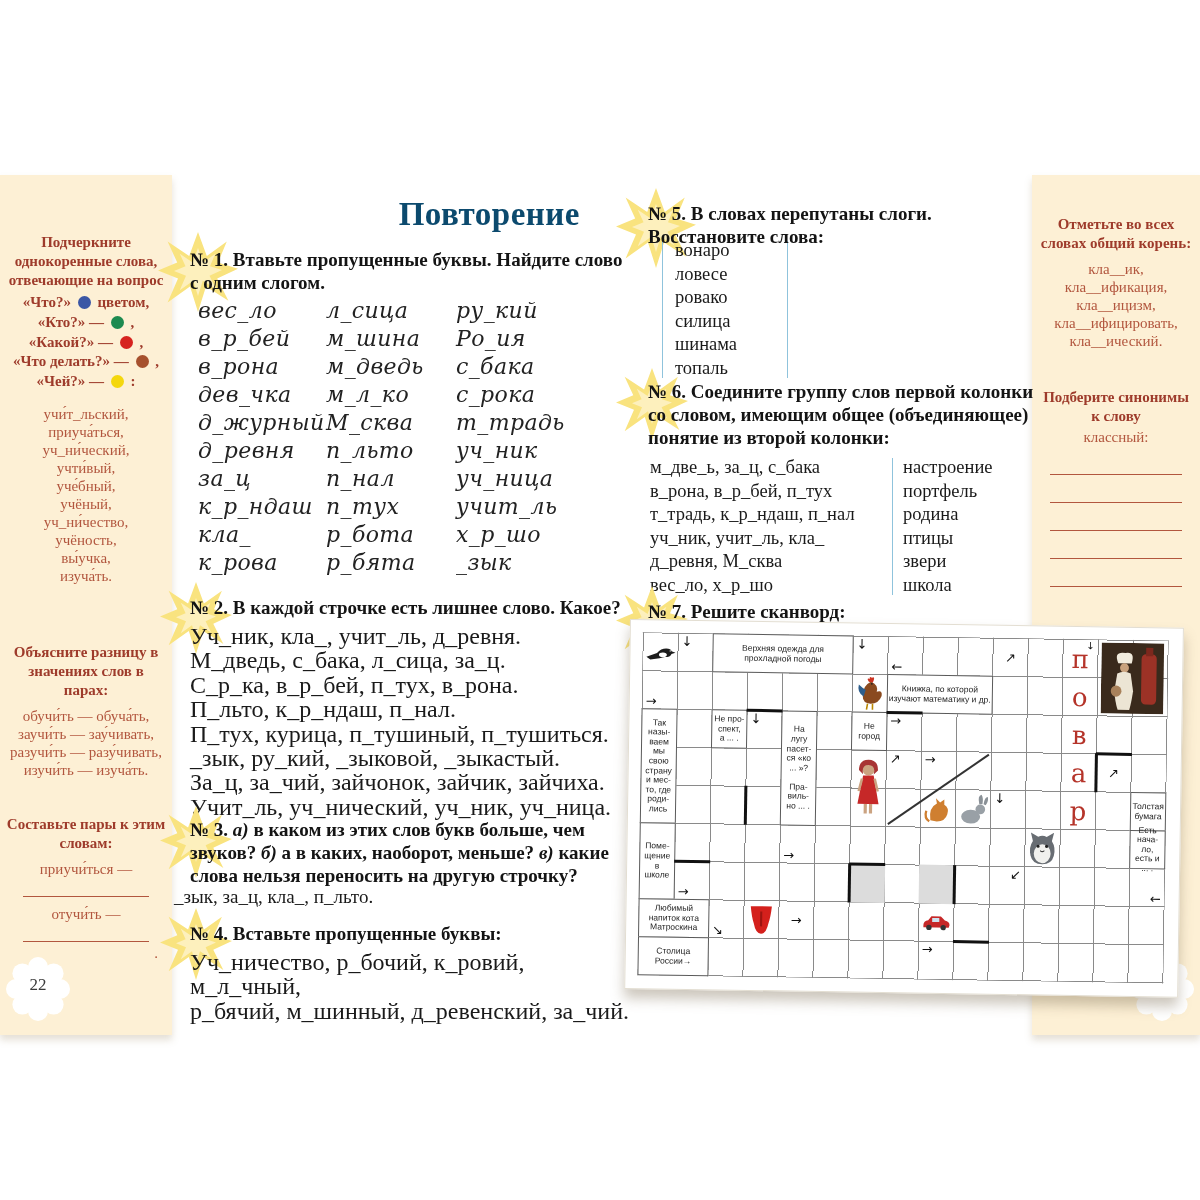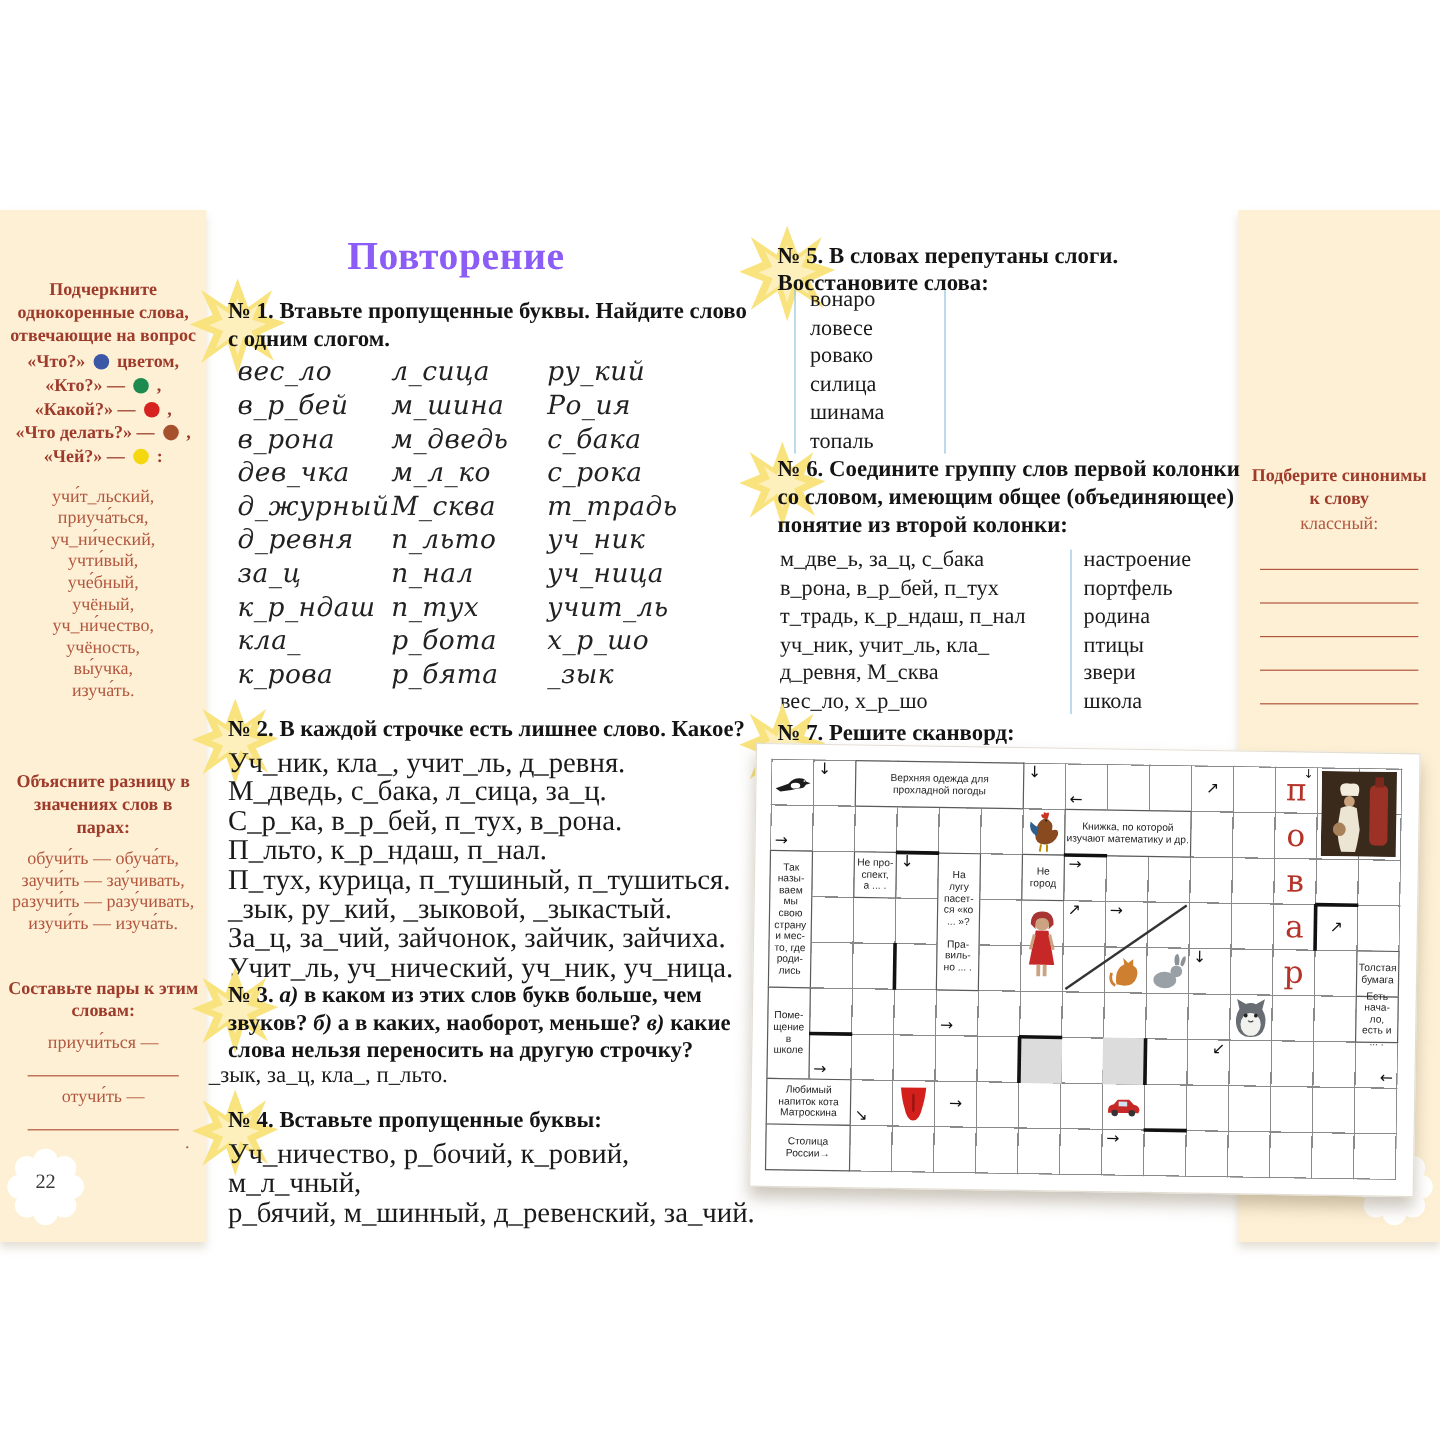--- a/index.html
+++ b/index.html
@@ -23,21 +23,21 @@
 
   
   .ex{position:absolute}
   .ex-head{font-size:19px;font-weight:700;color:#141414;line-height:1.22;margin:0;position:relative;z-index:1}
   .it{font-style:italic}
   .star{position:absolute;width:80px;height:80px;background:#f9e37f;z-index:0;
         clip-path:polygon(50% 0,61% 30%,86% 12%,75% 38%,100% 46%,74% 58%,88% 86%,60% 68%,50% 100%,40% 68%,12% 88%,25% 58%,0 48%,24% 38%,12% 12%,39% 30%)}
   .star::after{content:"";position:absolute;inset:16px;background:#fdf0bd;
         clip-path:polygon(50% 0,61% 30%,86% 12%,75% 38%,100% 46%,74% 58%,88% 86%,60% 68%,50% 100%,40% 68%,12% 88%,25% 58%,0 48%,24% 38%,12% 12%,39% 30%)}
 
-  .page-title{font-size:33px;font-weight:700;color:#8b5cf6;text-align:center;letter-spacing:.5px;margin:0}
+  .page-title{font-size:33px;font-weight:700;color:#0c4a6e;text-align:right;letter-spacing:.5px;margin:0}
 
   .cursive-cols{position:absolute;display:flex}
   .cursive-col{display:flex;flex-direction:column}
   .cursive-word{font-family:"DejaVu Serif",serif;font-style:italic;font-size:22px;line-height:28px;color:#222;letter-spacing:.4px}
 
   .serif-lines .line-item{font-size:24px;line-height:24.4px;color:#1a1a1a}
   .serif-line{font-size:19px;color:#1a1a1a;margin:0}
 
   .wordtable{position:absolute;display:flex}
   .wt-col{display:flex;flex-direction:column}
@@ -123,20 +123,30 @@
         <circle cx="22.4" cy="16.4" r="10"></circle>
           <circle cx="38" cy="10" r="10"></circle>
           <circle cx="53.6" cy="16.4" r="10"></circle>
       </g>
     </svg>
     <span class="pn-num">22</span>
   </div>
 </aside>
 
 <aside class="sidebar right">
+  <div class="sb-block" style="top:40px">
+    <p class="sb-head">Отметьте во всех словах общий корень:</p>
+    <div style="margin-top:7px">
+        <div class="sb-word">кла__ик,</div>
+        <div class="sb-word">кла__ификация,</div>
+        <div class="sb-word">кла__ицизм,</div>
+        <div class="sb-word">кла__ифицировать,</div>
+        <div class="sb-word">кла__ический.</div>
+      </div>
+  </div>
   <div class="sb-block" style="top:213px">
     <p class="sb-head">Подберите синонимы к слову</p>
     <p class="sb-word" style="margin:2px 0 0">классный:</p>
     <div class="blank-line" style="width:132px;margin-top:16px"></div>
     <div class="blank-line" style="width:132px;margin-top:15px"></div>
     <div class="blank-line" style="width:132px;margin-top:15px"></div>
     <div class="blank-line" style="width:132px;margin-top:15px"></div>
     <div class="blank-line" style="width:132px;margin-top:15px"></div>
   </div>
   <div class="pn" style="left:92px;top:782px">

